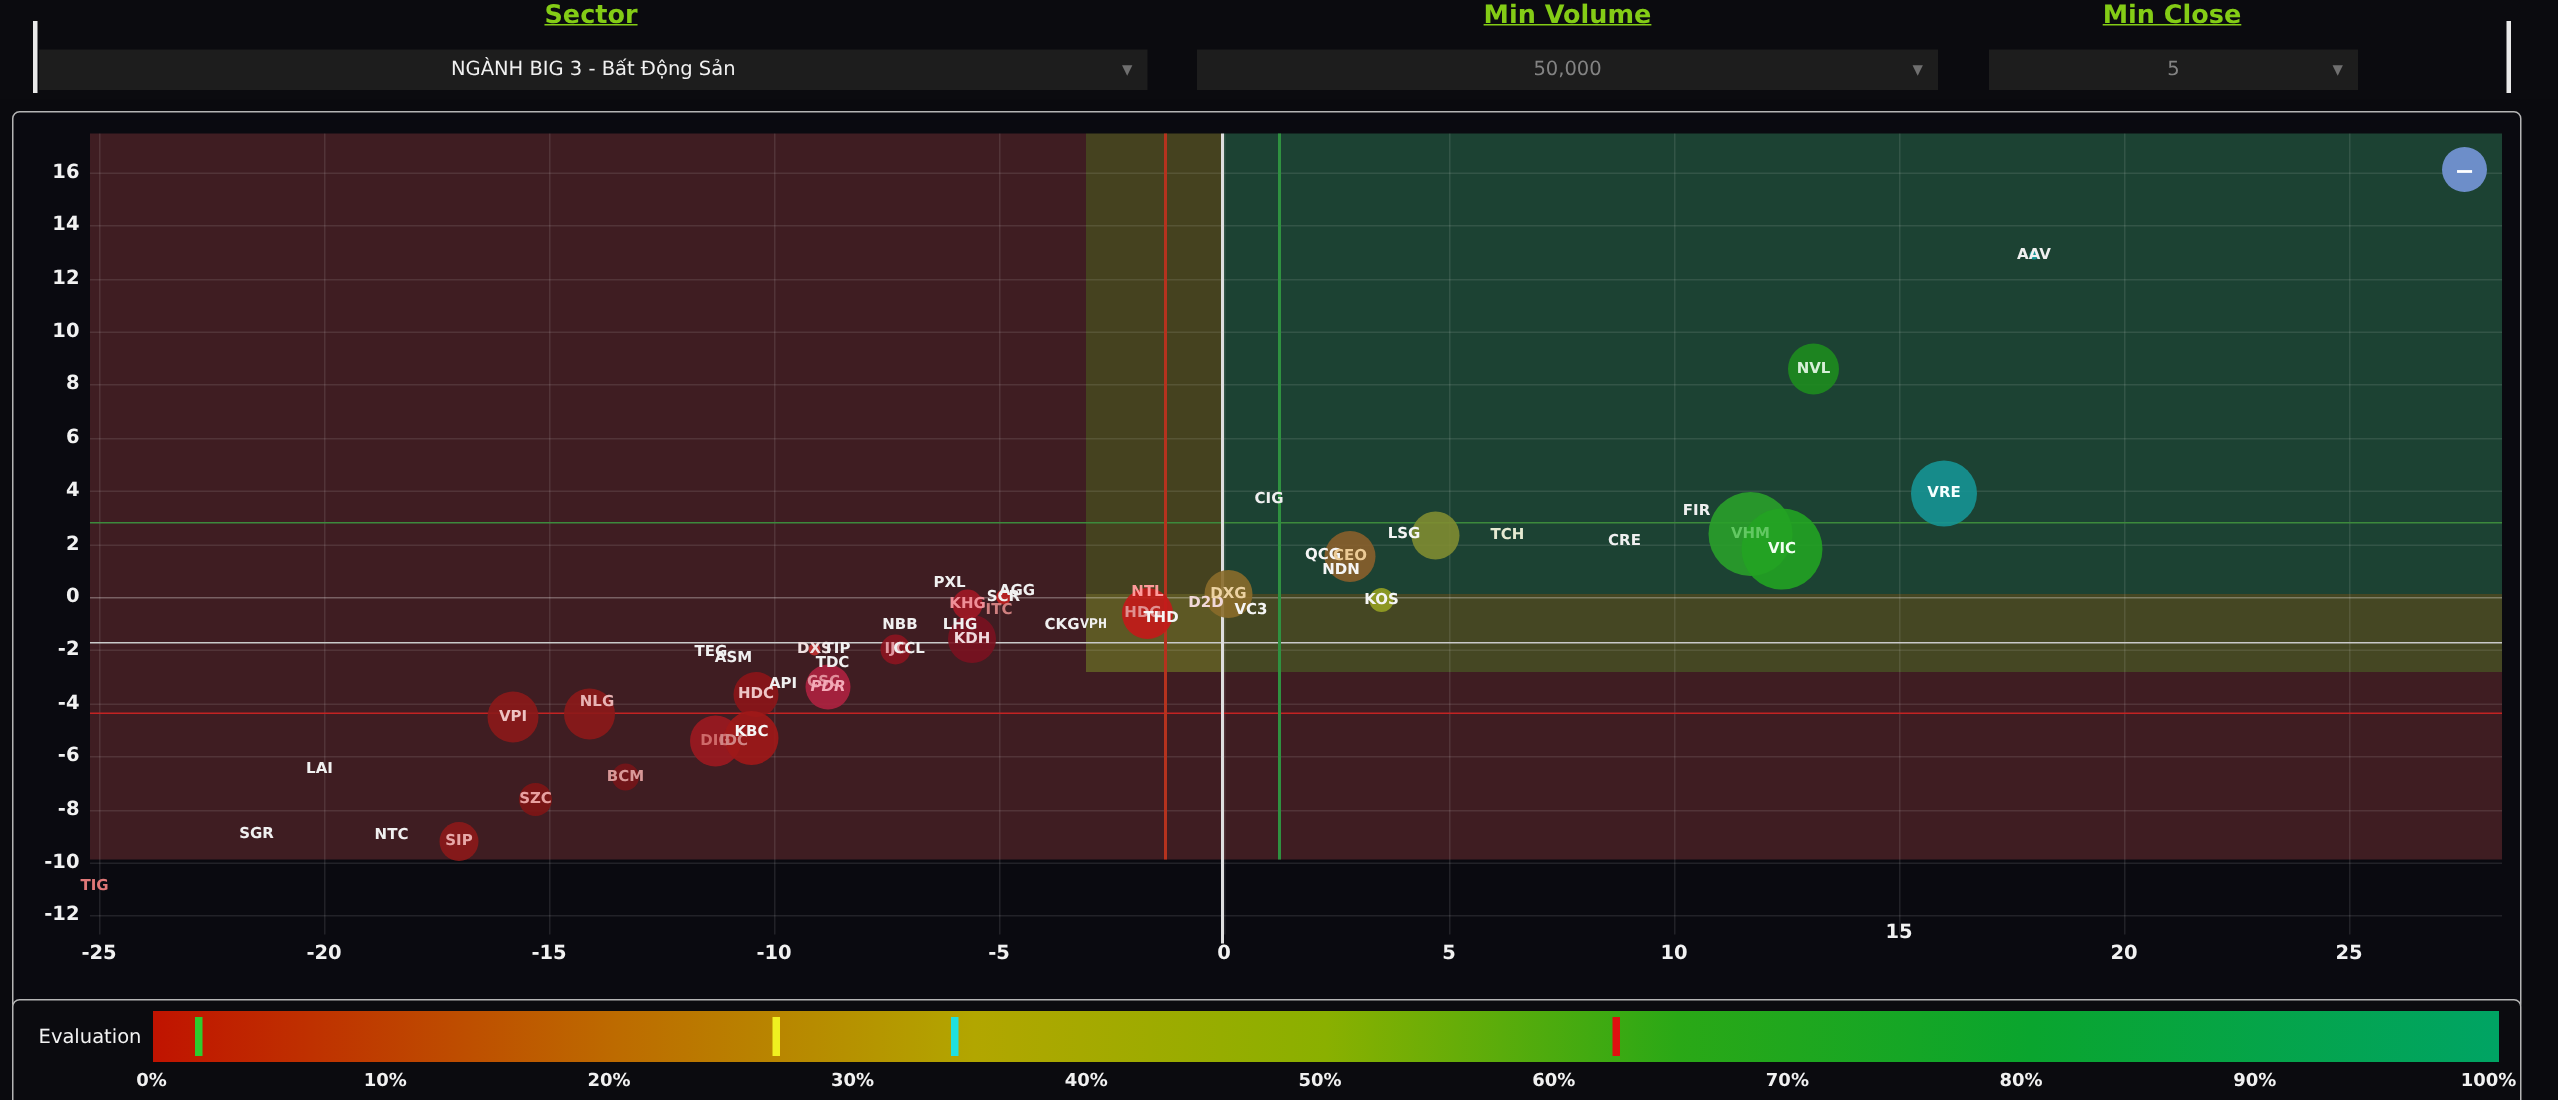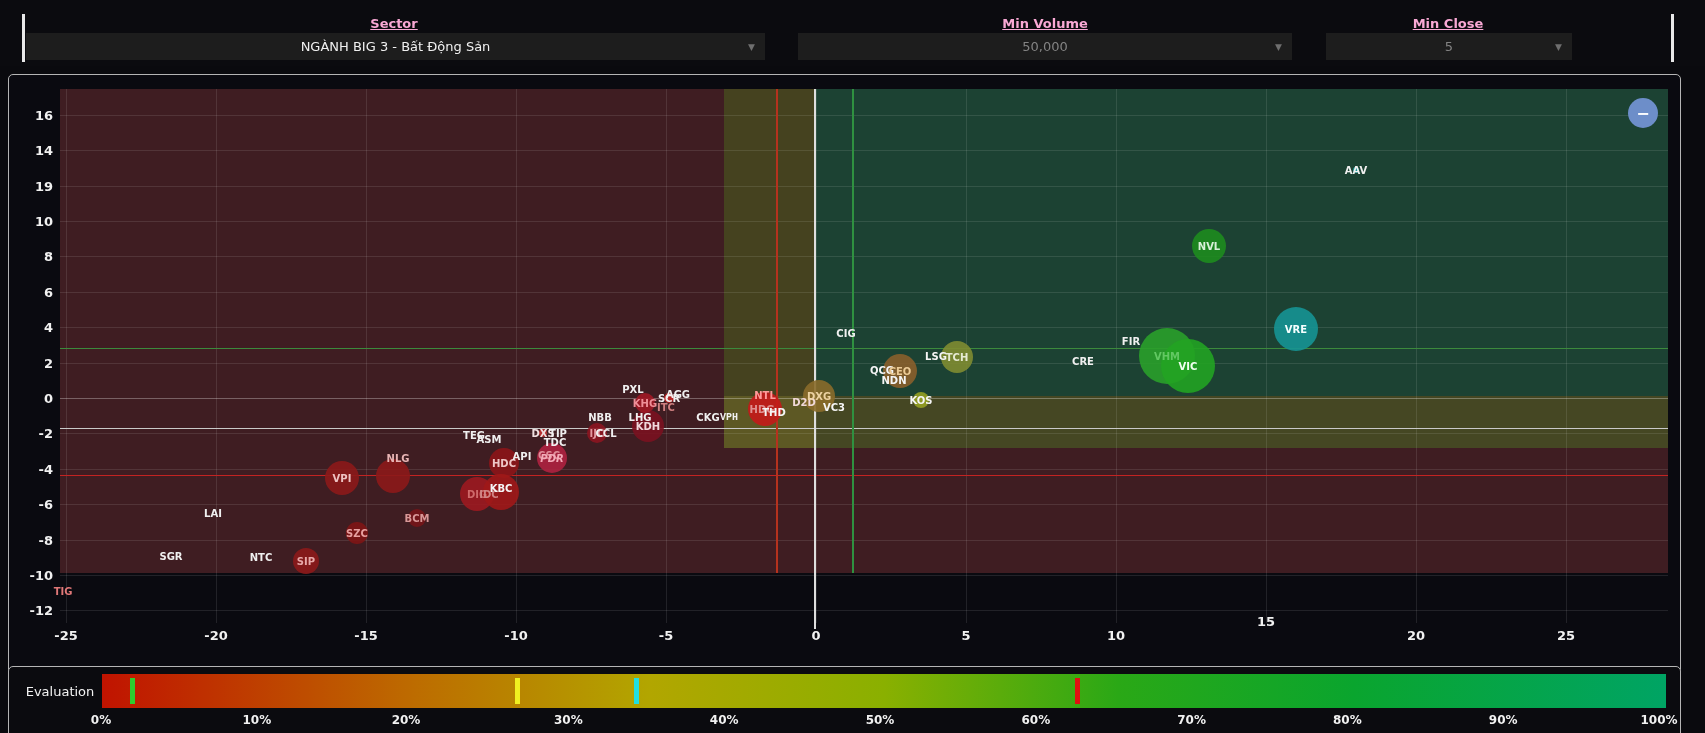--- a/index.html
+++ b/index.html
@@ -1,20 +1,20 @@
 <!DOCTYPE html>
 <html><head>
 <meta charset="utf-8">
 <style>
   html,body{margin:0;padding:0;background:#0a0a0e;width:1705px;height:733px;overflow:hidden;
             font-family:"DejaVu Sans","Liberation Sans",sans-serif;-webkit-font-smoothing:antialiased;}
   
   #topbar{position:absolute;left:0;top:0;width:1705px;height:66px;background:#0b0b0f;}
   .vdivider{position:absolute;top:14px;width:3px;height:48px;background:#e9e9e9;}
-  .filter-label{position:absolute;top:16px;color:#f9a8d4;font-size:13px;font-weight:700;
+  .filter-label{position:absolute;top:0;color:#84cc16;font-size:17px;font-weight:700;
                 text-decoration:underline;text-align:center;transform:translateX(-50%);}
   .selectbox{position:absolute;top:33px;height:27px;background:#1d1d1d;color:#f0f0f0;
              font-size:13px;display:flex;align-items:center;justify-content:center;cursor:pointer;}
   .selectbox.muted{color:#838383;}
   .caret{position:absolute;right:10px;top:9px;font-size:9px;color:#6f6f6f;}
   
   #chart-panel{position:absolute;left:8px;top:74px;width:1671px;height:598px;background:#0a0a10;
                border:1px solid #b5b5b5;border-radius:5px;}
   #plot{position:absolute;left:51px;top:14px;width:1608px;height:540px;overflow:visible;}
   .region{position:absolute;}
@@ -128,21 +128,21 @@
       <div class="bubble" style="left: 1149px; top: 156.78px; width: 34px; height: 34px; background: rgb(30, 140, 30);"></div>
       <div class="bubble" style="left: 1296px; top: 80.67px; width: 6px; height: 6px; background: rgb(24, 160, 160);"></div>
       <div class="pt-label" style="left: 3px; top: 501.93px; color: rgb(224, 120, 120);">TIG</div>
       <div class="pt-label" style="left: 111px; top: 466.53px; color: rgb(240, 240, 240);">SGR</div>
       <div class="pt-label" style="left: 201px; top: 468.3px; color: rgb(240, 240, 240);">NTC</div>
       <div class="pt-label" style="left: 246px; top: 471.84px; color: rgb(232, 168, 168);">SIP</div>
       <div class="pt-label" style="left: 153px; top: 424.05px; color: rgb(240, 240, 240);">LAI</div>
       <div class="pt-label" style="left: 297px; top: 443.52px; color: rgb(232, 160, 160);">SZC</div>
       <div class="pt-label" style="left: 357px; top: 429.36px; color: rgb(216, 152, 152);">BCM</div>
       <div class="pt-label" style="left: 282px; top: 388.65px; color: rgb(238, 194, 194);">VPI</div>
-      <div class="pt-label" style="left: 333px; top: 369px; color: rgb(232, 180, 180); padding-left: 10px;">NLG</div>
+      <div class="pt-label" style="left: 333px; top: 379px; color: rgb(232, 180, 180); padding-left: 10px;">NLG</div>
       <div class="pt-label" style="left: 414px; top: 346.17px; color: rgb(240, 240, 240);">TEG</div>
       <div class="pt-label" style="left: 429px; top: 349.71px; color: rgb(240, 240, 240);">ASM</div>
       <div class="pt-label" style="left: 483px; top: 344.4px; color: rgb(240, 224, 224);">DXS</div>
       <div class="pt-label" style="left: 498px; top: 344.4px; color: rgb(240, 240, 240);">TIP</div>
       <div class="pt-label" style="left: 495px; top: 353.25px; color: rgb(240, 240, 240);">TDC</div>
       <div class="pt-label" style="left: 489px; top: 365.64px; color: rgb(224, 142, 154);">CSC</div>
       <div class="pt-label" style="left: 492px; top: 369.18px; color: rgb(244, 170, 184); font-style: italic;">PDR</div>
       <div class="pt-label" style="left: 444px; top: 374.49px; color: rgb(238, 198, 198);">HDC</div>
       <div class="pt-label" style="left: 462px; top: 367.41px; color: rgb(240, 240, 240);">API</div>
       <div class="pt-label" style="left: 417px; top: 404.58px; color: rgb(207, 106, 106);">DIG</div>
@@ -164,34 +164,34 @@
       <div class="pt-label" style="left: 702px; top: 319.62px; color: rgb(224, 144, 144);">HDG</div>
       <div class="pt-label" style="left: 714px; top: 323.16px; color: rgb(245, 245, 245);">THD</div>
       <div class="pt-label" style="left: 744px; top: 312.54px; color: rgb(240, 216, 216);">D2D</div>
       <div class="pt-label" style="left: 759px; top: 307.23px; color: rgb(236, 210, 162);">DXG</div>
       <div class="pt-label" style="left: 774px; top: 317.85px; color: rgb(245, 245, 245);">VC3</div>
       <div class="pt-label" style="left: 822px; top: 280.68px; color: rgb(245, 245, 245);">QCG</div>
       <div class="pt-label" style="left: 840px; top: 282.45px; color: rgb(236, 203, 150);">CEO</div>
       <div class="pt-label" style="left: 834px; top: 291.3px; color: rgb(245, 245, 245);">NDN</div>
       <div class="pt-label" style="left: 861px; top: 310.77px; color: rgb(245, 245, 245); text-align: right;">KOS</div>
       <div class="pt-label" style="left: 876px; top: 266.52px; color: rgb(245, 245, 245);">LSG</div>
-      <div class="pt-label" style="left: 897px; top: 268.29px; color: rgb(230, 234, 210);">TCH</div>
+      <div class="pt-label" style="left: 945px; top: 268.29px; color: rgb(230, 234, 210);">TCH</div>
       <div class="pt-label" style="left: 786px; top: 243.51px; color: rgb(240, 240, 240);">CIG</div>
       <div class="pt-label" style="left: 1023px; top: 271.83px; color: rgb(240, 240, 240);">CRE</div>
       <div class="pt-label" style="left: 1071px; top: 252.36px; color: rgb(240, 240, 240);">FIR</div>
       <div class="pt-label" style="left: 1107px; top: 266.52px; color: rgb(98, 200, 98);">VHM</div>
       <div class="pt-label" style="left: 1128px; top: 277.14px; color: rgb(240, 255, 240);">VIC</div>
       <div class="pt-label" style="left: 1236px; top: 239.97px; color: rgb(245, 255, 255);">VRE</div>
       <div class="pt-label" style="left: 1149px; top: 156.78px; color: rgb(216, 240, 216);">NVL</div>
       <div class="pt-label" style="left: 1296px; top: 80.67px; color: rgb(240, 240, 240);">AAV</div>
     </div>
   <div id="yticks">
       <div class="tick ytick" style="position: absolute; left: 10px; top: 39.8px;">16</div>
       <div class="tick ytick" style="position: absolute; left: 10px; top: 75.2px;">14</div>
-      <div class="tick ytick" style="position: absolute; left: 10px; top: 110.6px;">19</div>
+      <div class="tick ytick" style="position: absolute; left: 10px; top: 110.6px;">12</div>
       <div class="tick ytick" style="position: absolute; left: 10px; top: 146px;">10</div>
       <div class="tick ytick" style="position: absolute; left: 10px; top: 181.4px;">8</div>
       <div class="tick ytick" style="position: absolute; left: 10px; top: 216.8px;">6</div>
       <div class="tick ytick" style="position: absolute; left: 10px; top: 252.2px;">4</div>
       <div class="tick ytick" style="position: absolute; left: 10px; top: 287.6px;">2</div>
       <div class="tick ytick" style="position: absolute; left: 10px; top: 323px;">0</div>
       <div class="tick ytick" style="position: absolute; left: 10px; top: 358.4px;">-2</div>
       <div class="tick ytick" style="position: absolute; left: 10px; top: 393.8px;">-4</div>
       <div class="tick ytick" style="position: absolute; left: 10px; top: 429.2px;">-6</div>
       <div class="tick ytick" style="position: absolute; left: 10px; top: 464.6px;">-8</div>

